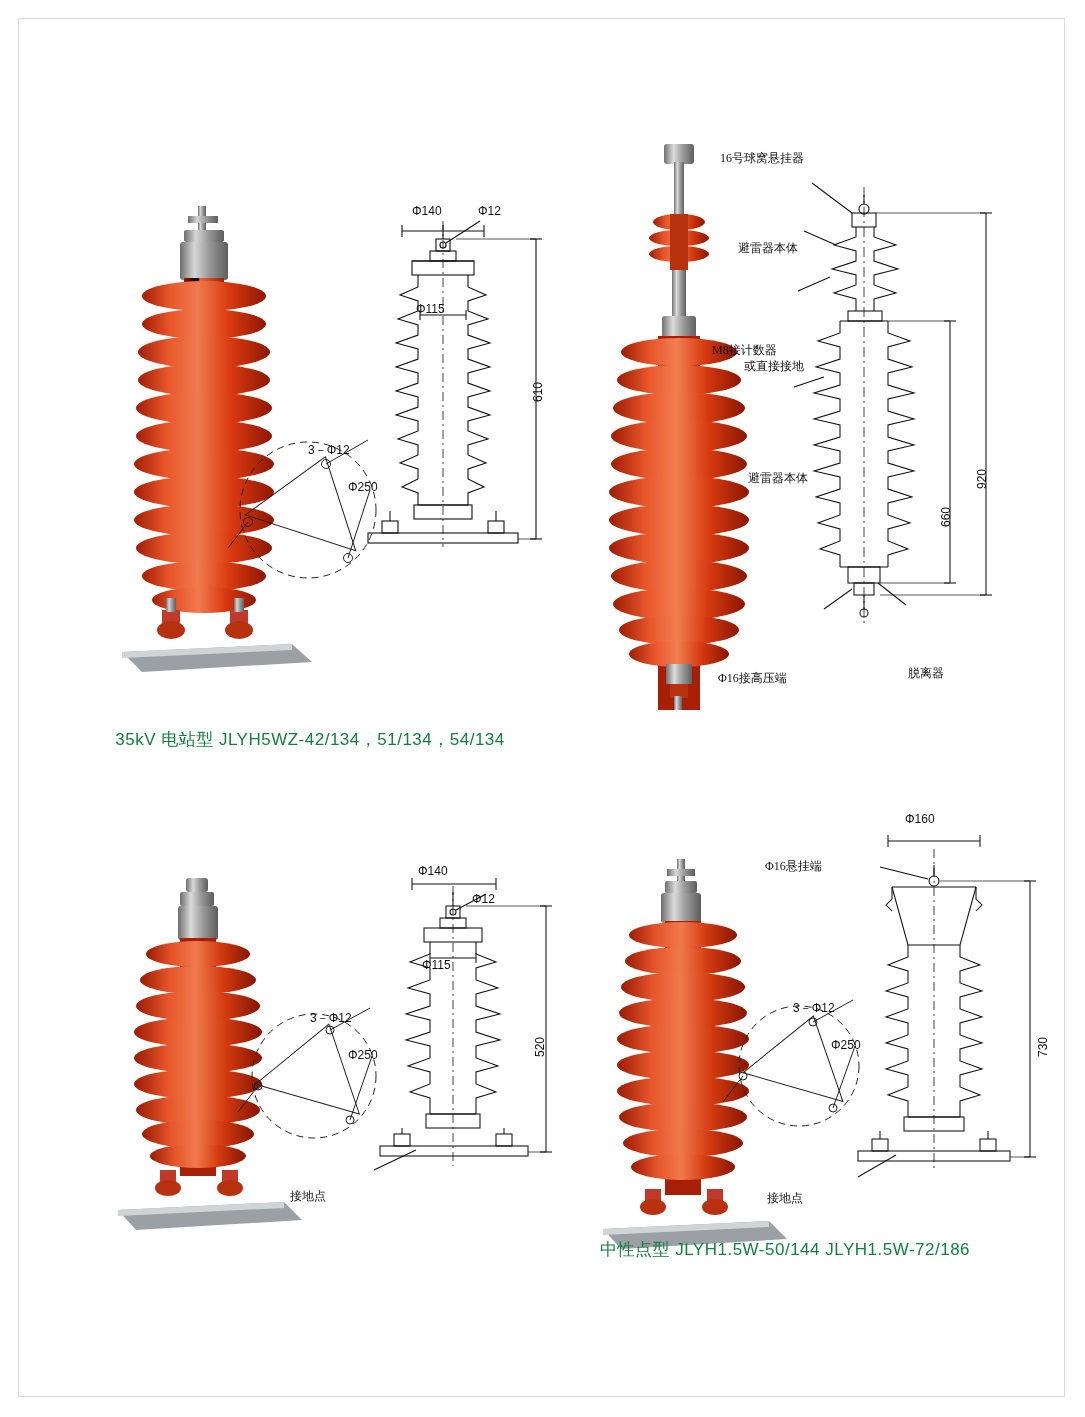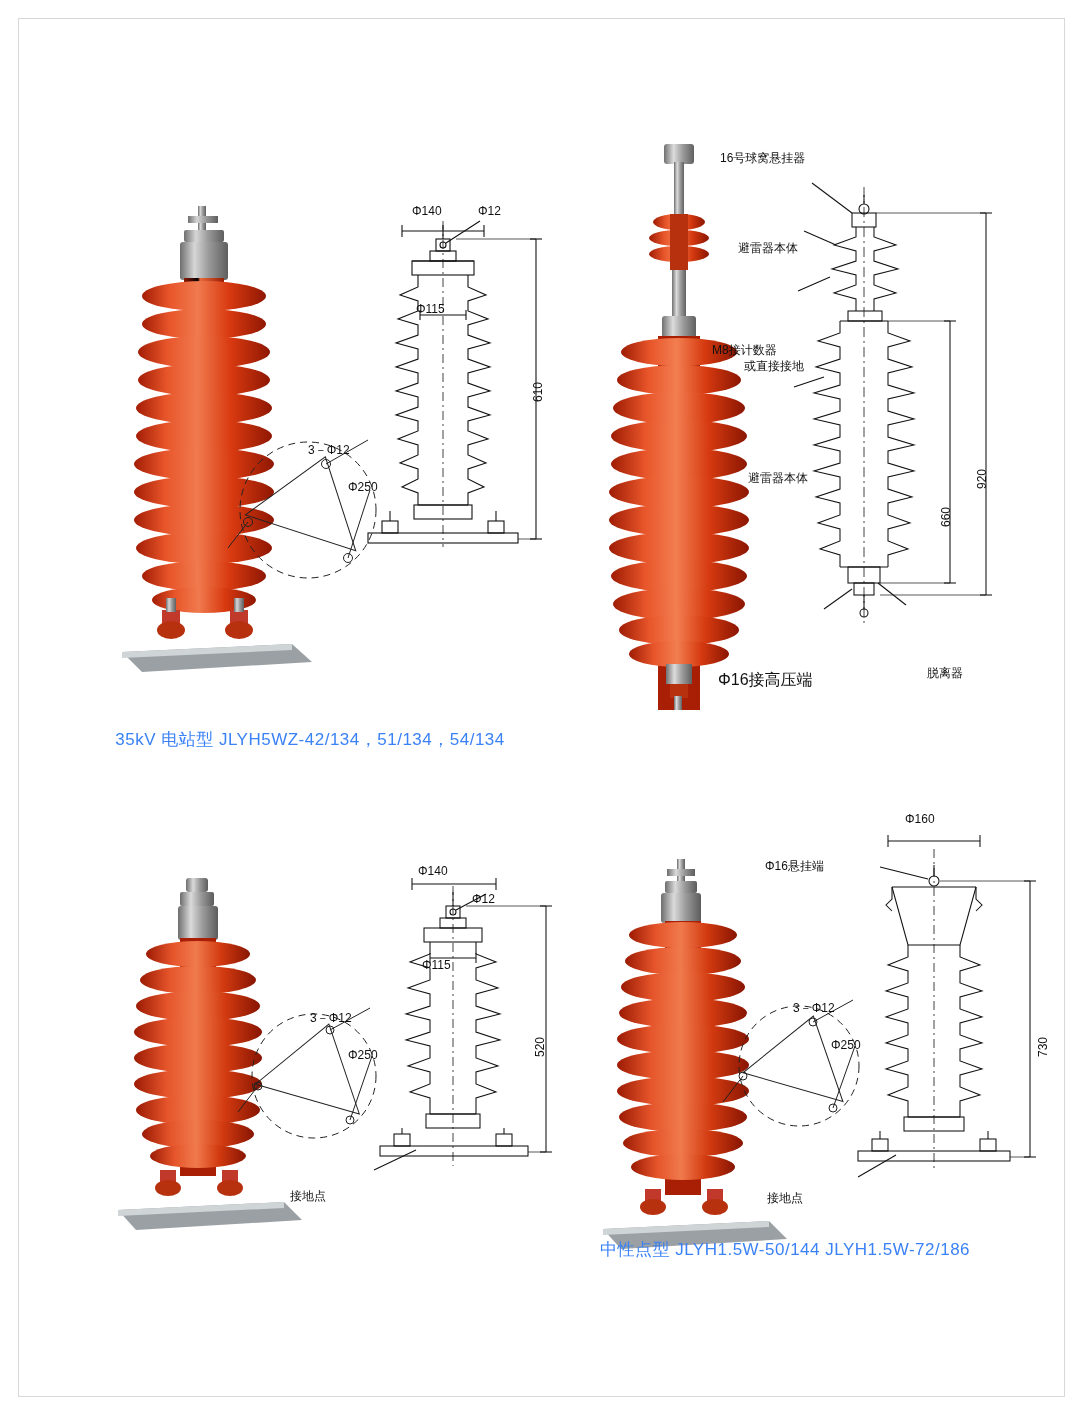--- a/index.html
+++ b/index.html
@@ -16,25 +16,25 @@
     border:1px solid #d8d8d8;
     box-sizing:border-box;
   }
   .quad{position:absolute;}
   .caption{
     position:absolute;
     width:100%;
     text-align:center;
     font-size:17px;
     letter-spacing:0.5px;
-    color:#3b82f6;
+    color:#15803d;
     white-space:nowrap;
   }
   .lbl{position:absolute;font-size:11px;color:#111;white-space:nowrap;}
-  .lbl.cn{font-family:Liberation Sans, sans-serif;font-size:11px;}
+  .lbl.cn{font-family:Liberation Serif, serif;font-size:11px;}
   .dim{position:absolute;font-size:12px;color:#111;white-space:nowrap;}
   .dim.vert{transform-origin:center center;transform:rotate(-90deg);}
   svg{display:block;}
 </style>
 </head>
 <body>
 
 <div class="page-frame"></div>
 
 <div class="quad" style="left:60px;top:180px;width:520px;height:520px;">
@@ -261,22 +261,22 @@
       <line x1="62" y1="424" x2="34" y2="444"></line>
       <line x1="88" y1="418" x2="116" y2="440"></line>
     </g>
   </svg>
 
   <div class="lbl cn" style="left:160px;top:30px;font-size:12px;">16号球窝悬挂器</div>
   <div class="lbl cn" style="left:178px;top:120px;font-size:12px;">避雷器本体</div>
   <div class="lbl cn" style="left:152px;top:222px;font-size:12px;">M8接计数器</div>
   <div class="lbl cn" style="left:152px;top:238px;font-size:12px;margin-left:32px;">或直接接地</div>
   <div class="lbl cn" style="left:188px;top:350px;font-size:12px;text-align:center;">避雷器本体</div>
-  <div class="lbl cn" style="left:158px;top:550px;font-size:16px;">Φ16接高压端</div>
-  <div class="lbl cn" style="left:348px;top:545px;font-size:12px;margin-left:19px;">脱离器</div>
+  <div class="lbl cn" style="left:158px;top:550px;font-size:12px;">Φ16接高压端</div>
+  <div class="lbl cn" style="left:348px;top:545px;font-size:12px;">脱离器</div>
 
   <div class="dim vert" style="left:412px;top:352px;">920</div>
   <div class="dim vert" style="left:376px;top:390px;">660</div>
 
 </div>
 
 <div class="quad" style="left:60px;top:850px;width:520px;height:440px;">
 
   <svg width="240" height="400" viewBox="0 0 240 400" style="position:absolute;left:20px;top:20px;">
     <defs>

